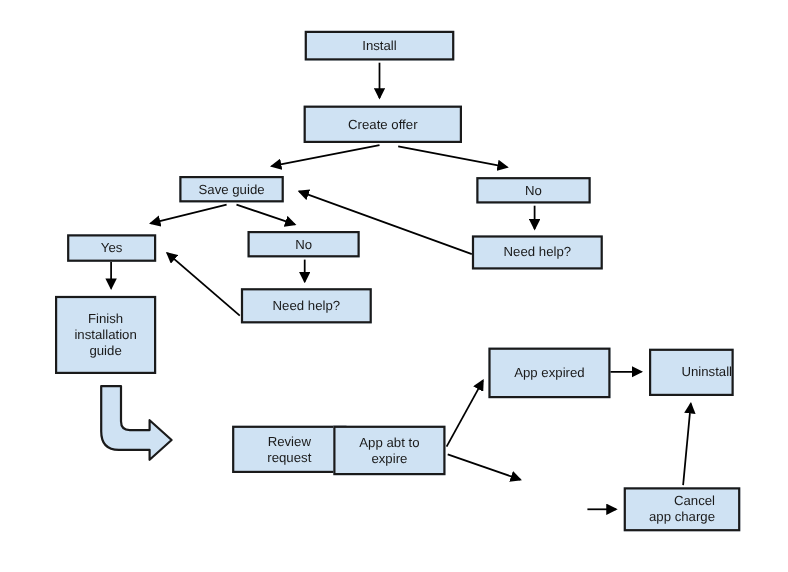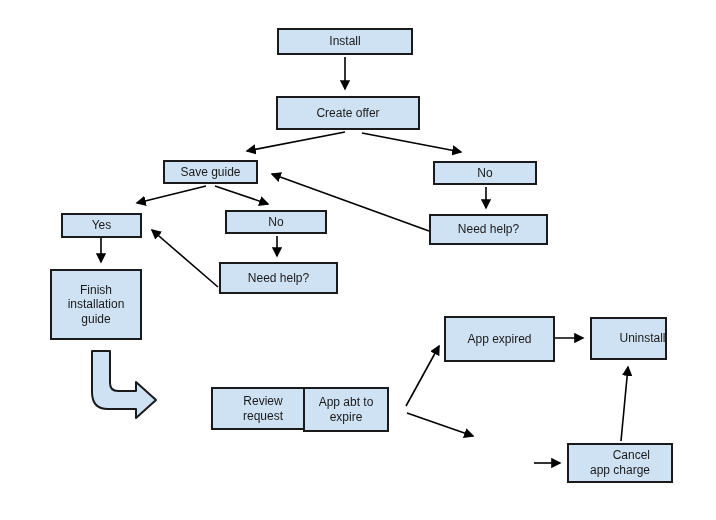--- a/index.html
+++ b/index.html
@@ -122,21 +122,21 @@
     <span class="label">Finish
 installation
 guide</span>
   </div>
 
   <div class="node" style="left:163px; top:387px; width:104px; height:43px;margin-left:48px;">
     <span class="label">Review
 request</span>
   </div>
 
-  <div class="node" style="left:303px; top:387px; width:86px; height:45px;">
+  <div class="node" style="left:303px; top:387px; width:102px; height:45px;">
     <span class="label">App abt to
 expire</span>
   </div>
 
   <div class="node" style="left:444px; top:316px; width:111px; height:46px;">
     <span class="label">App expired</span>
   </div>
 
   <div class="node" style="left:590px; top:317px; width:77px;  height:43px;padding-left:28px;">
     <span class="label">Uninstall</span>

